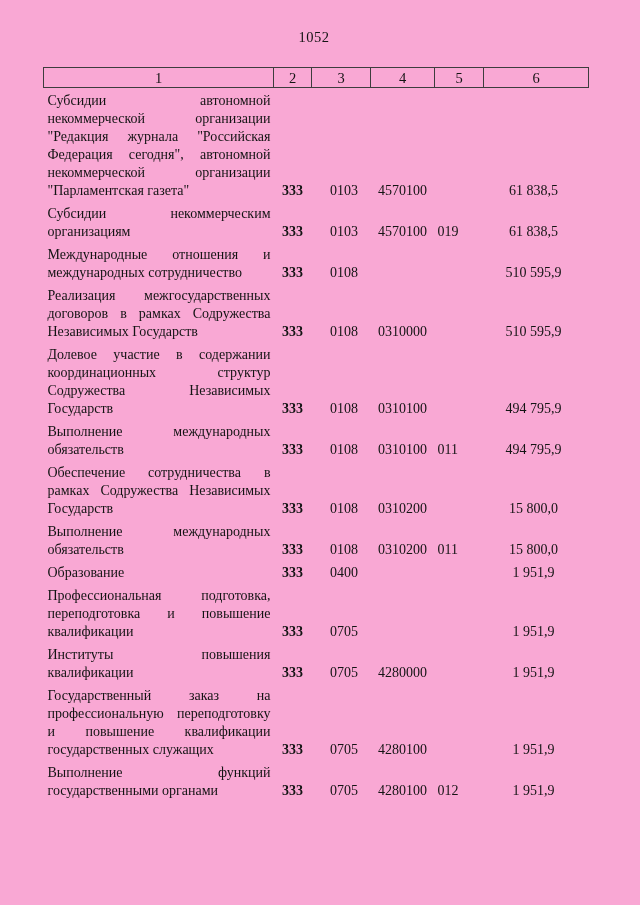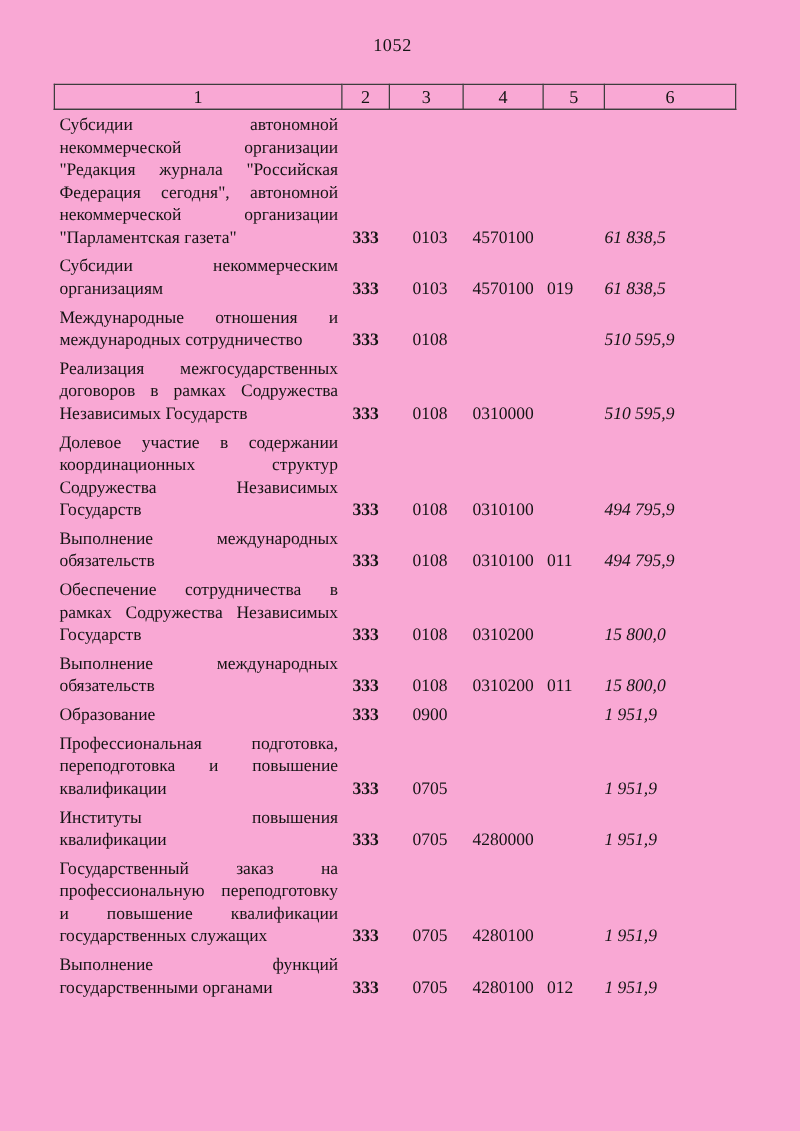--- a/index.html
+++ b/index.html
@@ -55,21 +55,21 @@
   tbody tr:first-child td { padding-top: 4px; }
   td.c1 {
     text-align: justify;
     padding-left: 4px;
     padding-right: 3px;
   }
   td.c2 { text-align: center; font-weight: bold; }
   td.c3 { text-align: center; padding-left: 6px; }
   td.c4 { text-align: center; }
   td.c5 { text-align: left; padding-left: 3px; }
-  td.c6 { text-align: left; padding-right: 5px; font-style: italic; }
+  td.c6 { text-align: center; padding-right: 5px; }
 </style>
 </head>
 <body>
 
 <div class="sheet">
 
   <div class="page-number">1052</div>
 
   <table class="budget">
     <colgroup>
@@ -151,21 +151,21 @@
         <td class="c1">Выполнение международных обязательств</td>
         <td class="c2">333</td>
         <td class="c3">0108</td>
         <td class="c4">0310200</td>
         <td class="c5">011</td>
         <td class="c6">15 800,0</td>
       </tr>
       <tr>
         <td class="c1">Образование</td>
         <td class="c2">333</td>
-        <td class="c3">0900</td>
+        <td class="c3">0400</td>
         <td class="c4"></td>
         <td class="c5"></td>
         <td class="c6">1 951,9</td>
       </tr>
       <tr>
         <td class="c1">Профессиональная подготовка, переподготовка и повышение квалификации</td>
         <td class="c2">333</td>
         <td class="c3">0705</td>
         <td class="c4"></td>
         <td class="c5"></td>

